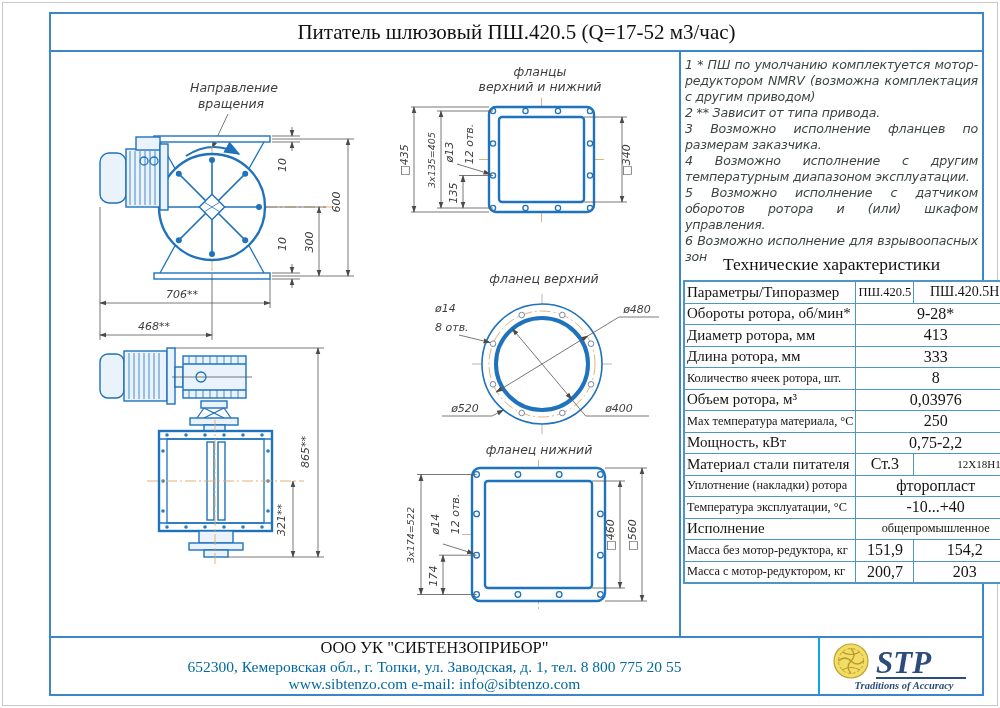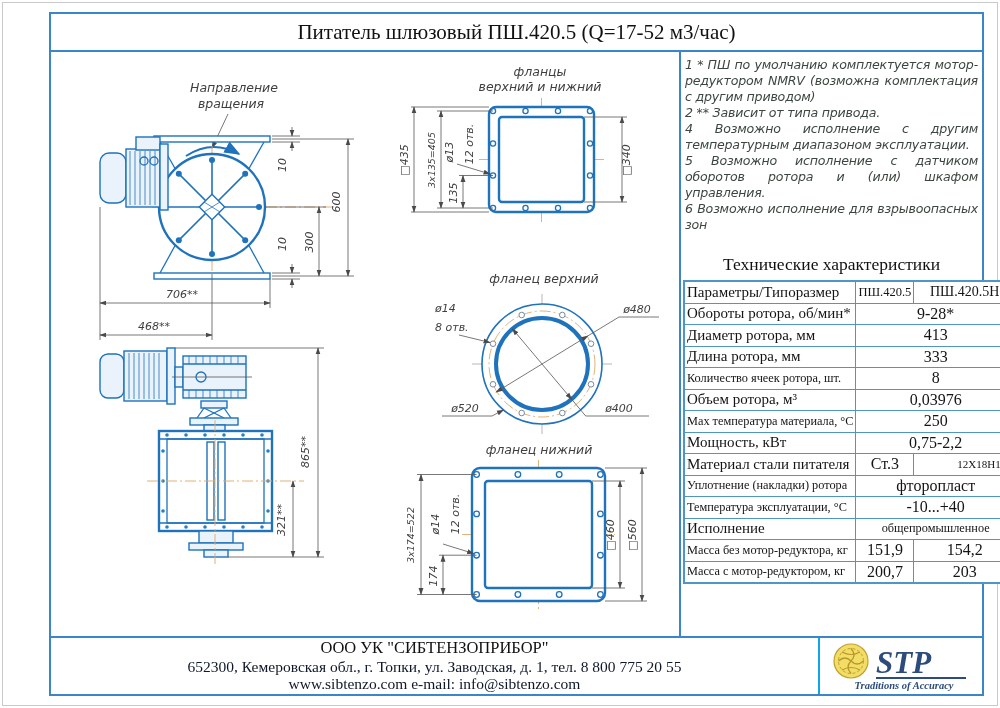--- a/index.html
+++ b/index.html
@@ -21,21 +21,21 @@
   th.param,td.param{text-align:left;font-size:15px;white-space:nowrap;}
   td.param.sm{font-size:12.3px;}
   th.c1{font-size:12.5px;width:58px;}
   th.c2{font-size:14px;width:54px;}
   td.val{text-align:center;font-size:16px;white-space:nowrap;}
   td.val.vs{font-size:12.3px;}
   td.val.vxs{font-size:11px;padding-left:43px;}
   .footer{position:absolute;left:0;right:0;bottom:0;height:56px;border-top:2px solid #3b86c8;display:flex;}
   .footer-text{flex:1;display:flex;flex-direction:column;align-items:center;justify-content:center;line-height:1.12;}
   .footer-text .l1{font-size:16.5px;color:#111;}
-  .footer-text .l2,.footer-text .l3{font-size:15.5px;color:#0f172a;}
+  .footer-text .l2,.footer-text .l3{font-size:15.5px;color:#0369a1;}
   .footer-logo{width:162px;border-left:2px solid #0ea5e9;display:flex;align-items:center;justify-content:center;}
   svg .b1{stroke:#1f72bc;stroke-width:1.3;fill:none;}
   svg .b1f{stroke:#1f72bc;stroke-width:1.4;fill:#fff;}
   svg .b2f{stroke:#1f72bc;stroke-width:2.4;fill:#fff;}
   svg .bf{stroke:#1f72bc;stroke-width:1.4;fill:#eaf2fb;}
   svg .fin{stroke:#1f72bc;stroke-width:0.8;}
   svg .dim{stroke:#555;stroke-width:0.8;fill:none;}
   svg .cl{stroke:#dcaa66;stroke-width:0.9;fill:none;stroke-dasharray:11 3 2 3;}
   svg text.dt{font:italic 11px "DejaVu Sans",sans-serif;fill:#3f3f3f;}
   svg text.dts{font:italic 9.5px "DejaVu Sans",sans-serif;fill:#3f3f3f;}
@@ -368,20 +368,21 @@
           </g>
         </g>
       </svg>
 
       <div class="vdivider"></div>
 
       <div class="rightcol">
         <div class="notes">
             <p>1 * ПШ по умолчанию комплектуется мотор-редуктором NMRV (возможна комплектация с другим приводом)</p>
             <p>2 ** Зависит от типа привода.</p>
+            <p>3 Возможно исполнение фланцев по размерам заказчика.</p>
             <p>4 Возможно исполнение с другим температурным диапазоном эксплуатации.</p>
             <p>5 Возможно исполнение с датчиком оборотов ротора и (или) шкафом управления.</p>
             <p>6 Возможно исполнение для взрывоопасных зон</p>
           </div>
         <div class="spec-heading">Технические характеристики</div>
         <table class="specs">
           <thead>
             <tr>
               <th class="param">Параметры/Типоразмер</th>
               <th class="c1">ПШ.420.5</th>

